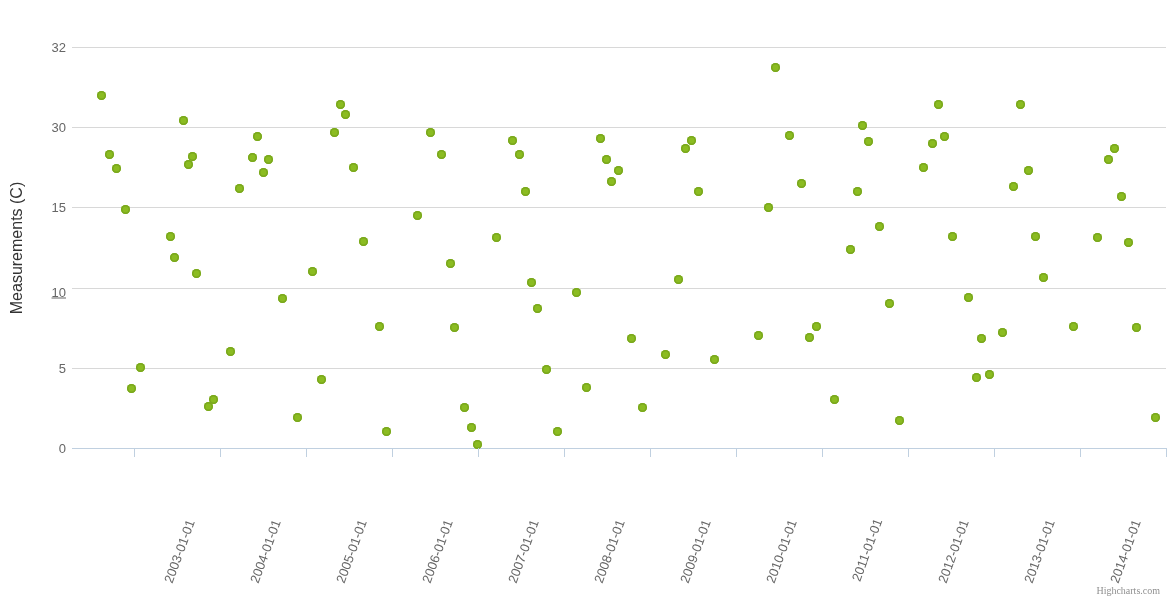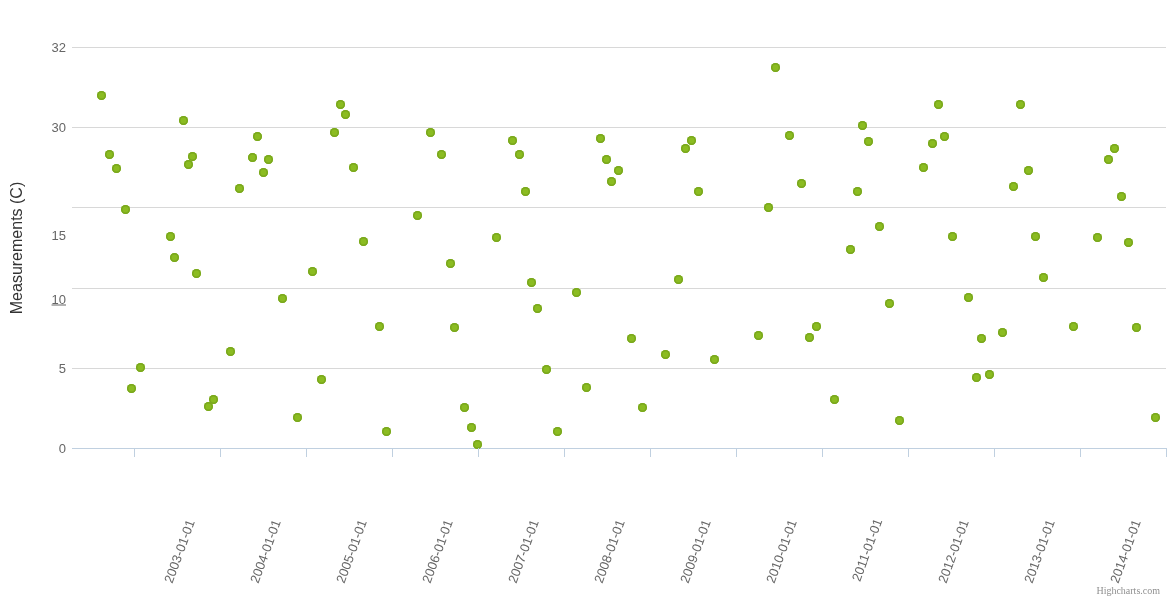--- a/index.html
+++ b/index.html
@@ -141,22 +141,22 @@
 <div id="chart-root">
 
 
   <div id="y-axis-title-wrap">
     <span class="rot">Measurements (C)</span>
   </div>
 
   <div id="y-labels">
       <div class="ytick-label" style="top: 401px;">0</div>
       <div class="ytick-label" style="top: 320.8px;">5</div>
-      <div class="ytick-label" style="top: 252px; text-decoration: underline;">10</div>
-      <div class="ytick-label" style="top: 160.4px; margin-top: 28px;">15</div>
+      <div class="ytick-label" style="top: 245px; text-decoration: underline;">10</div>
+      <div class="ytick-label" style="top: 160.4px;">15</div>
       <div class="ytick-label" style="top: 80.2px;">30</div>
       <div class="ytick-label" style="top: 0px;">32</div>
     </div>
 
   <div id="plot">
       <div class="axis-line" style="top: 401px;"></div>
       <div class="gridline" style="top: 320.8px;"></div>
       <div class="gridline" style="top: 240.6px;"></div>
       <div class="gridline" style="top: 160.4px;"></div>
       <div class="gridline" style="top: 80.2px;"></div>

